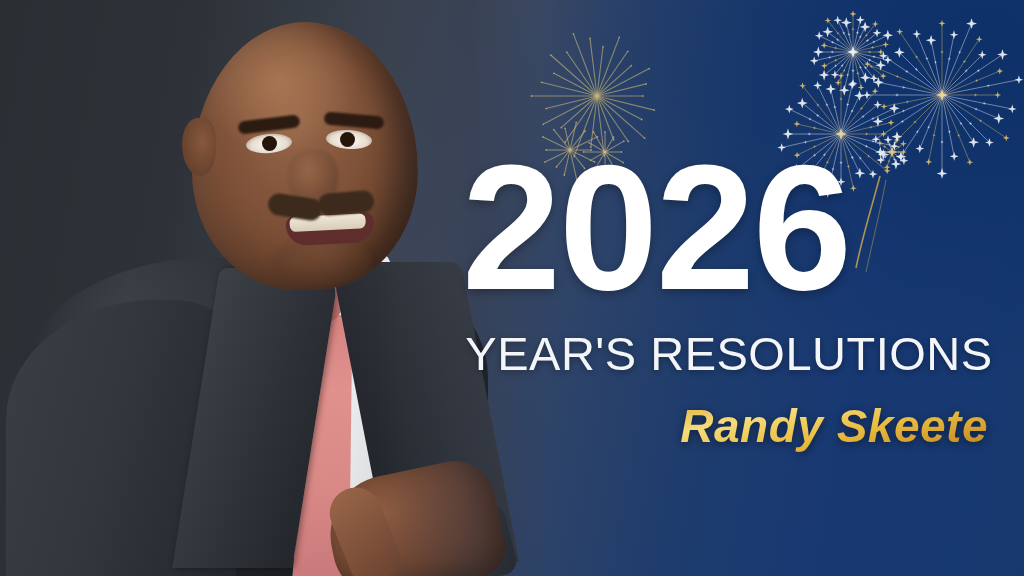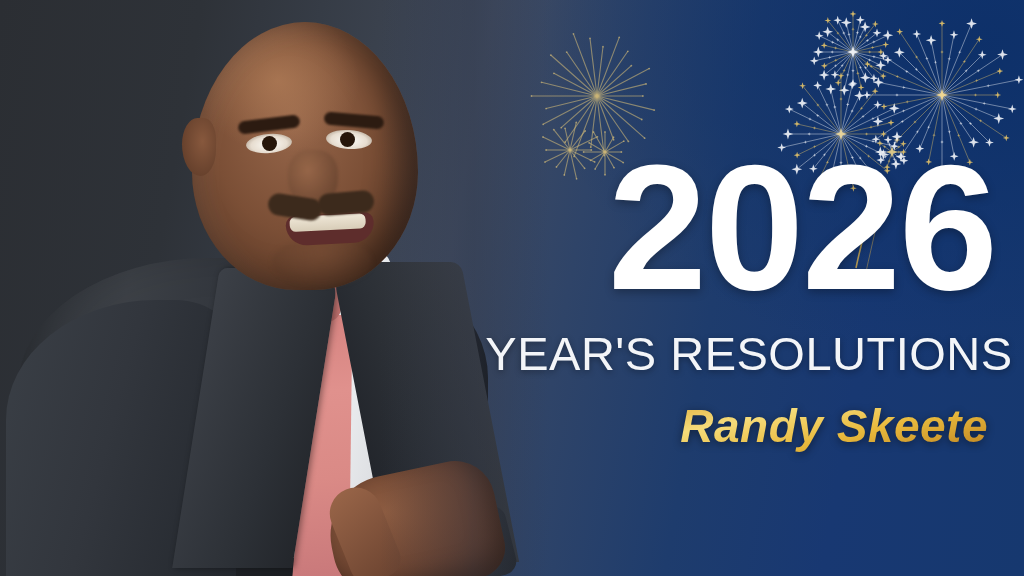--- a/index.html
+++ b/index.html
@@ -156,35 +156,34 @@
   }
 
   
   .year {
     position:absolute; left:462px; top:138px;
     width:534px; height:180px;
     font-size:178px; line-height:180px;
     font-weight:bold;
     color:#ffffff;
     letter-spacing:-2px;
-    text-align:right;
+    text-align:left;
     text-shadow:0 3px 10px rgba(0,0,0,.30);
     white-space:nowrap;
   }
   .subtitle {
     position:absolute; left:462px; top:328px;
     width:534px;
     font-size:47px; line-height:52px;
     font-weight:400;
     color:#f3f5f8;
     letter-spacing:.5px;
     text-align:center;
     text-shadow:0 2px 6px rgba(0,0,0,.35);
     white-space:nowrap;
-    margin-left:20px;
   }
   .speaker {
     position:absolute; left:462px; top:398px;
     width:534px;
     font-size:46px; line-height:56px;
     font-weight:bold; font-style:italic;
     letter-spacing:.5px;
     text-align:right;
     white-space:nowrap;
     background:linear-gradient(168deg,#a8701c 0%,#d9a22e 22%,#f6dc7a 48%,#e8b93c 70%,#b87c1e 100%);

